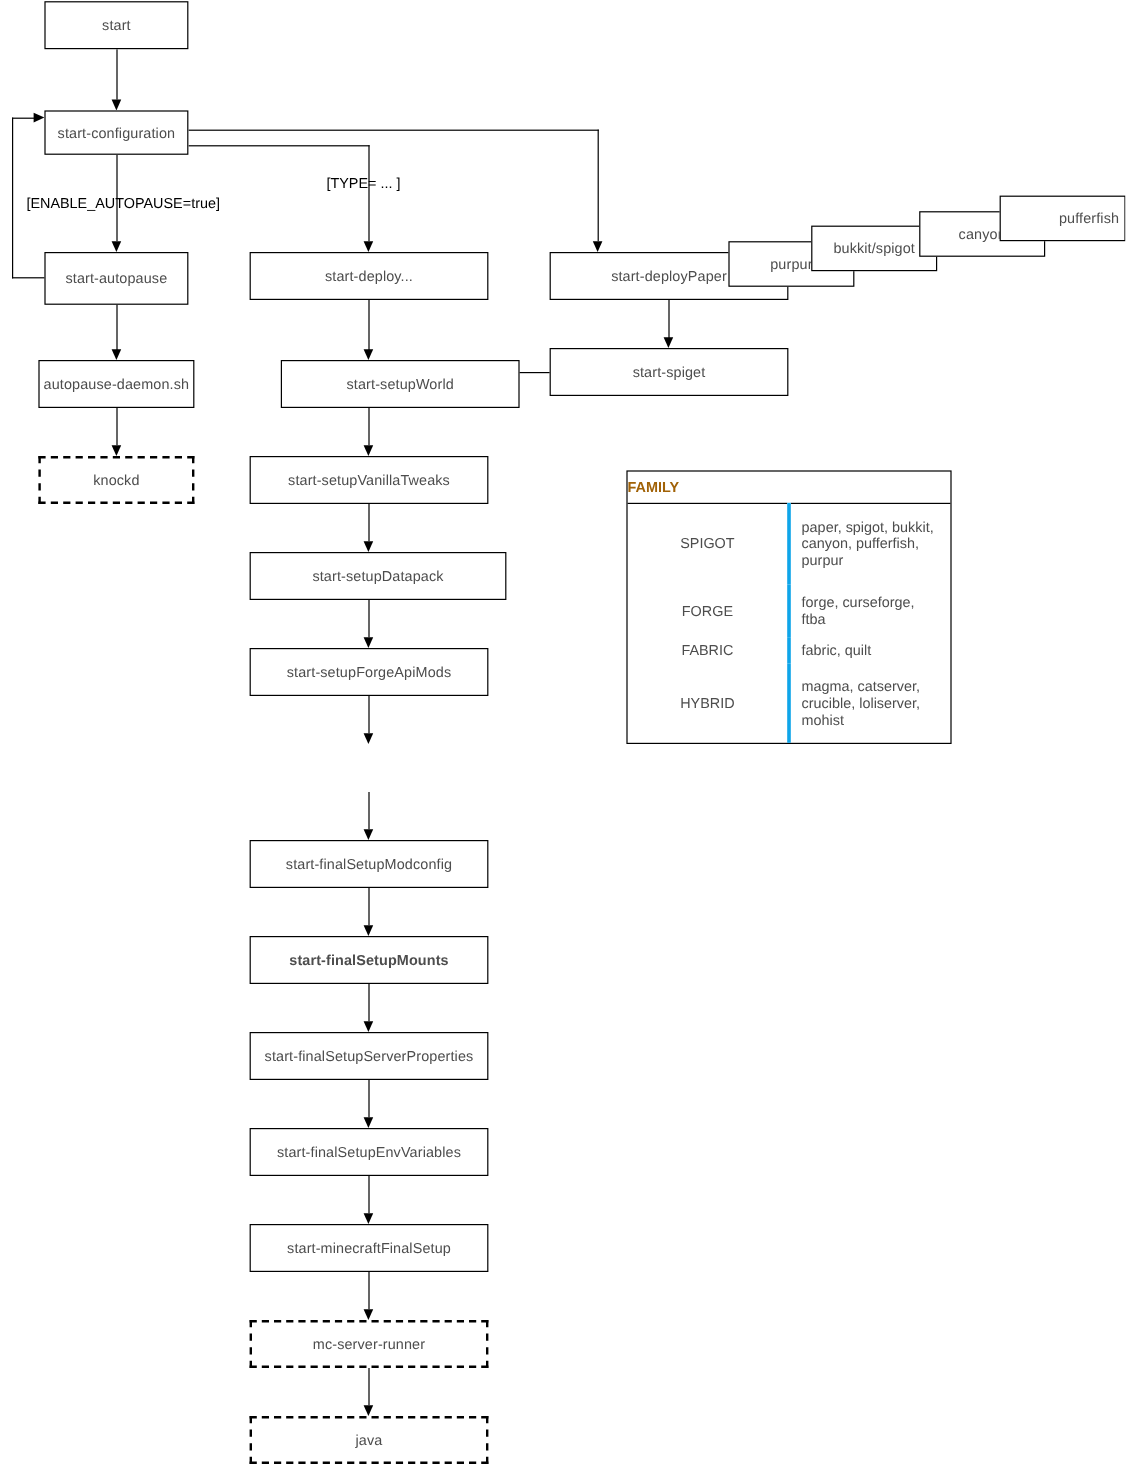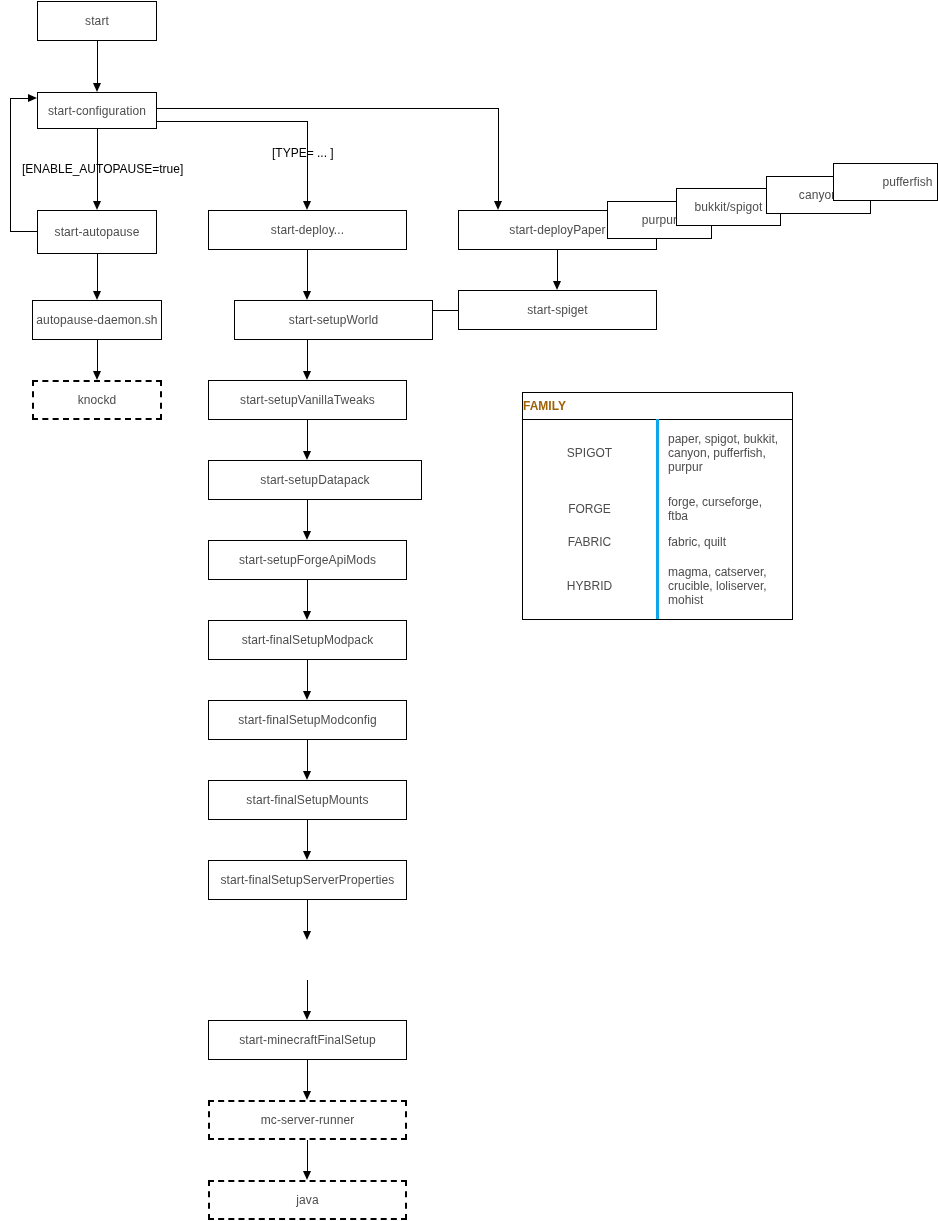--- a/index.html
+++ b/index.html
@@ -155,28 +155,28 @@
   <div class="node" style="left:458px; top:290px; width:199px; height:40px;">start-spiget</div>
 
   <div class="node" style="left:208px; top:300px; width:199px; height:40px;margin-left:26px;">start-setupWorld</div>
 
   <div class="node" style="left:208px; top:380px; width:199px; height:40px;">start-setupVanillaTweaks</div>
 
   <div class="node" style="left:208px; top:460px; width:214px; height:40px;">start-setupDatapack</div>
 
   <div class="node" style="left:208px; top:540px; width:199px; height:40px;">start-setupForgeApiMods</div>
 
-  <div class="node" style="left:208px; top:620px; width:199px; height:40px;">start-finalSetupModpack</div>
 
   <div class="node" style="left:208px; top:700px; width:199px; height:40px;">start-finalSetupModconfig</div>
 
-  <div class="node" style="left:208px; top:780px; width:199px; height:40px;">start-finalSetupMounts</div>
+  <div class="node" style="left:208px; top:780px; width:199px; height:40px;font-weight:bold;">start-finalSetupMounts</div>
 
   <div class="node" style="left:208px; top:860px; width:199px; height:40px;">start-finalSetupServerProperties</div>
 
+  <div class="node" style="left:208px; top:940px; width:199px; height:40px;">start-finalSetupEnvVariables</div>
 
   <div class="node" style="left:208px; top:1020px; width:199px; height:40px;">start-minecraftFinalSetup</div>
 
   <div class="node dashed" style="left:208px; top:1180px; width:199px; height:40px;">java</div>
 
   <div class="node dashed" style="left:208px; top:1100px; width:199px; height:40px;">mc-server-runner</div>
 
   <div class="ln v" style="left:97px; top:41px; height:42px;"></div>
   <div class="arrow-down" style="left:92.5px; top:83px;"></div>
 

